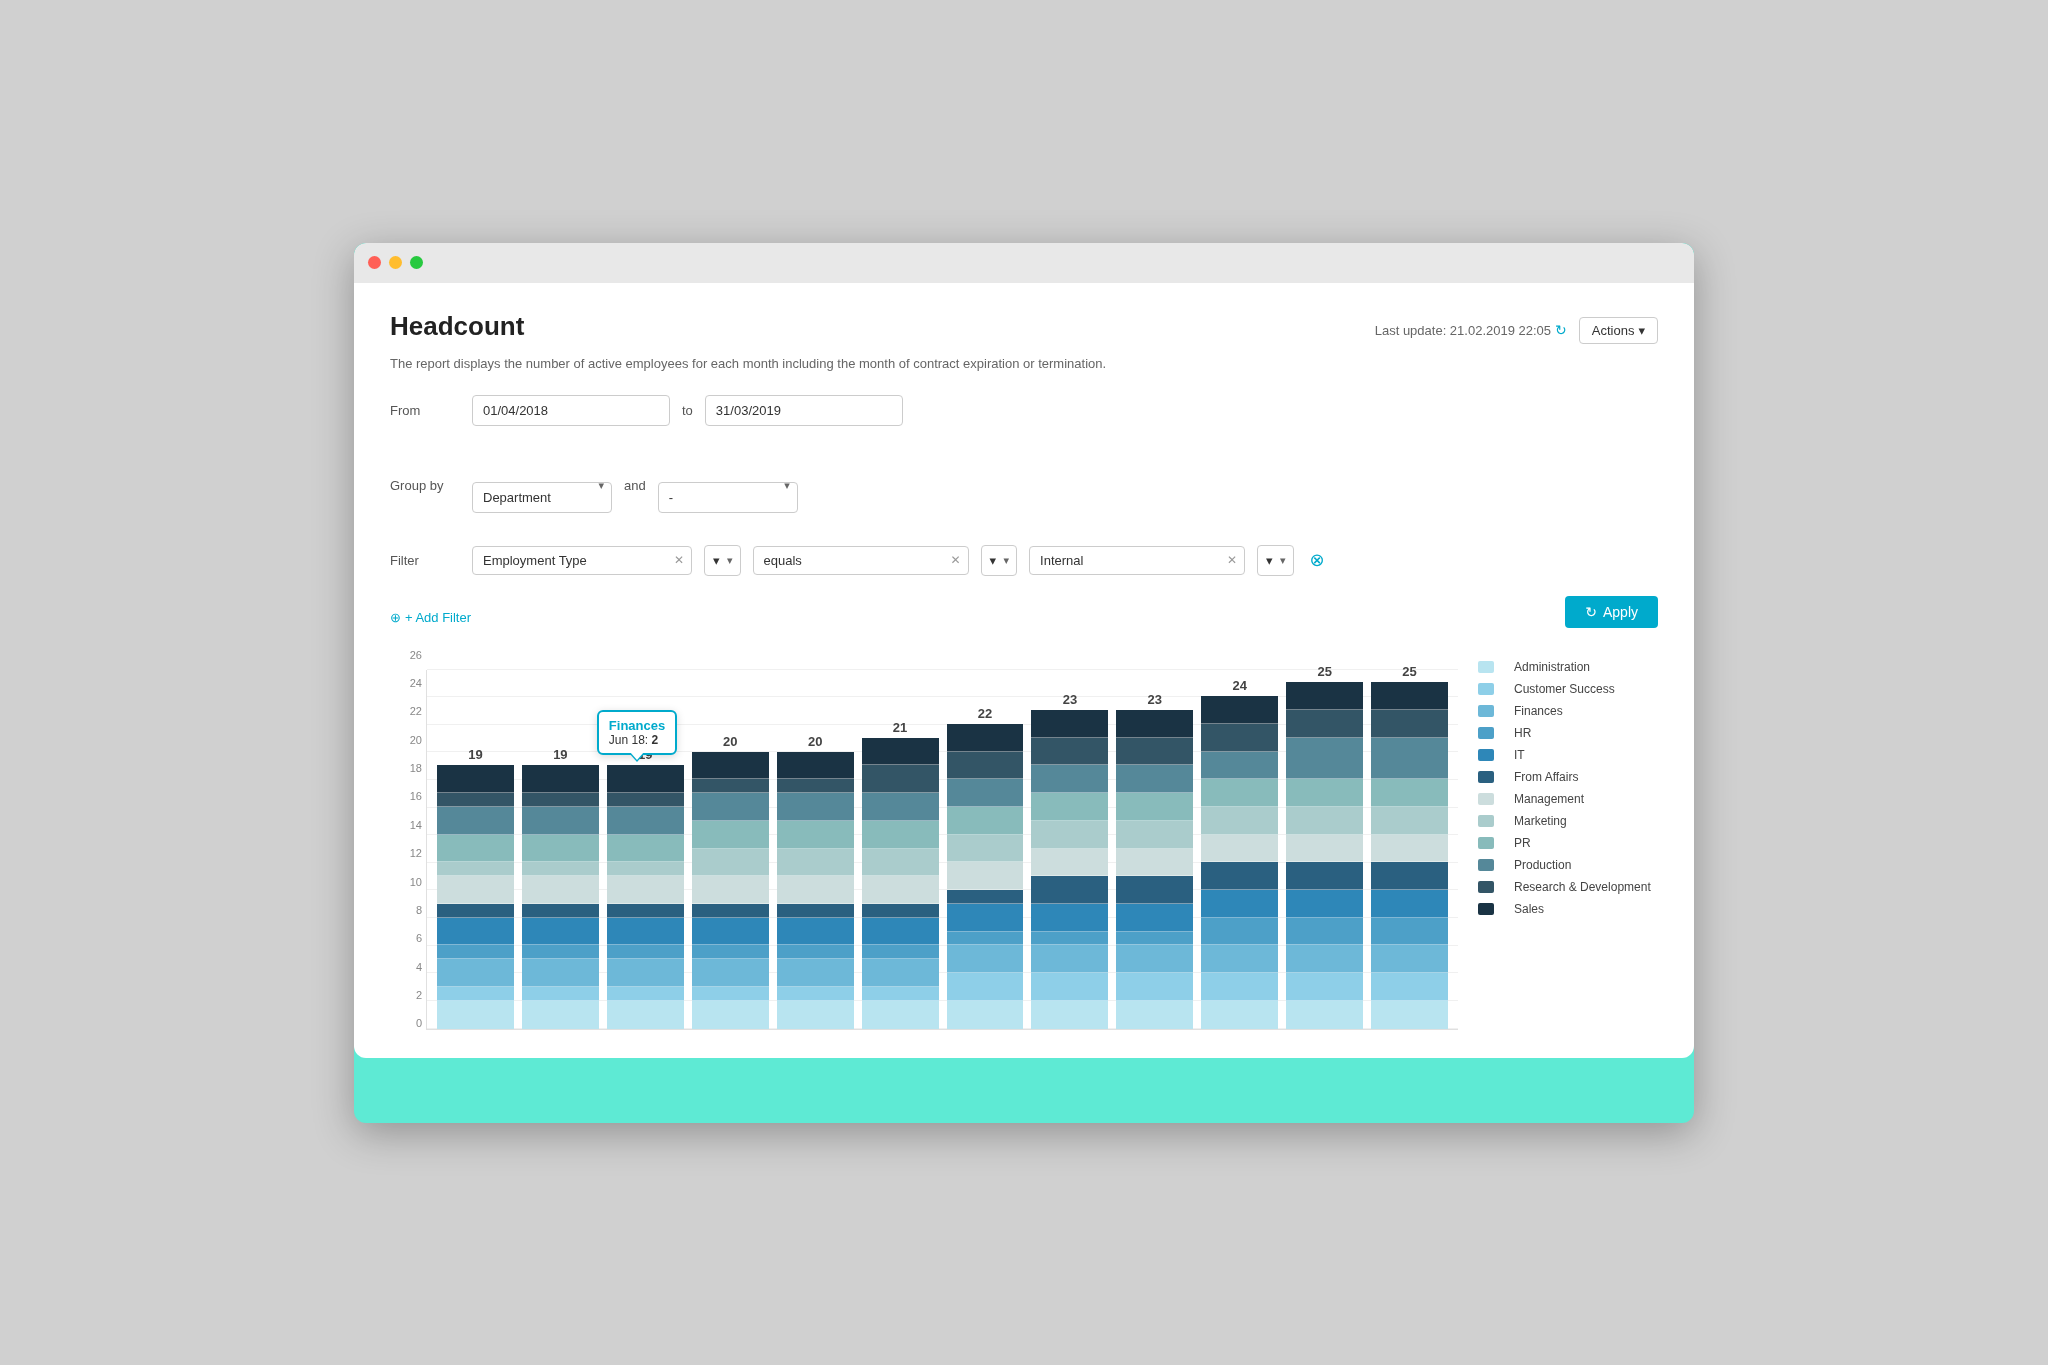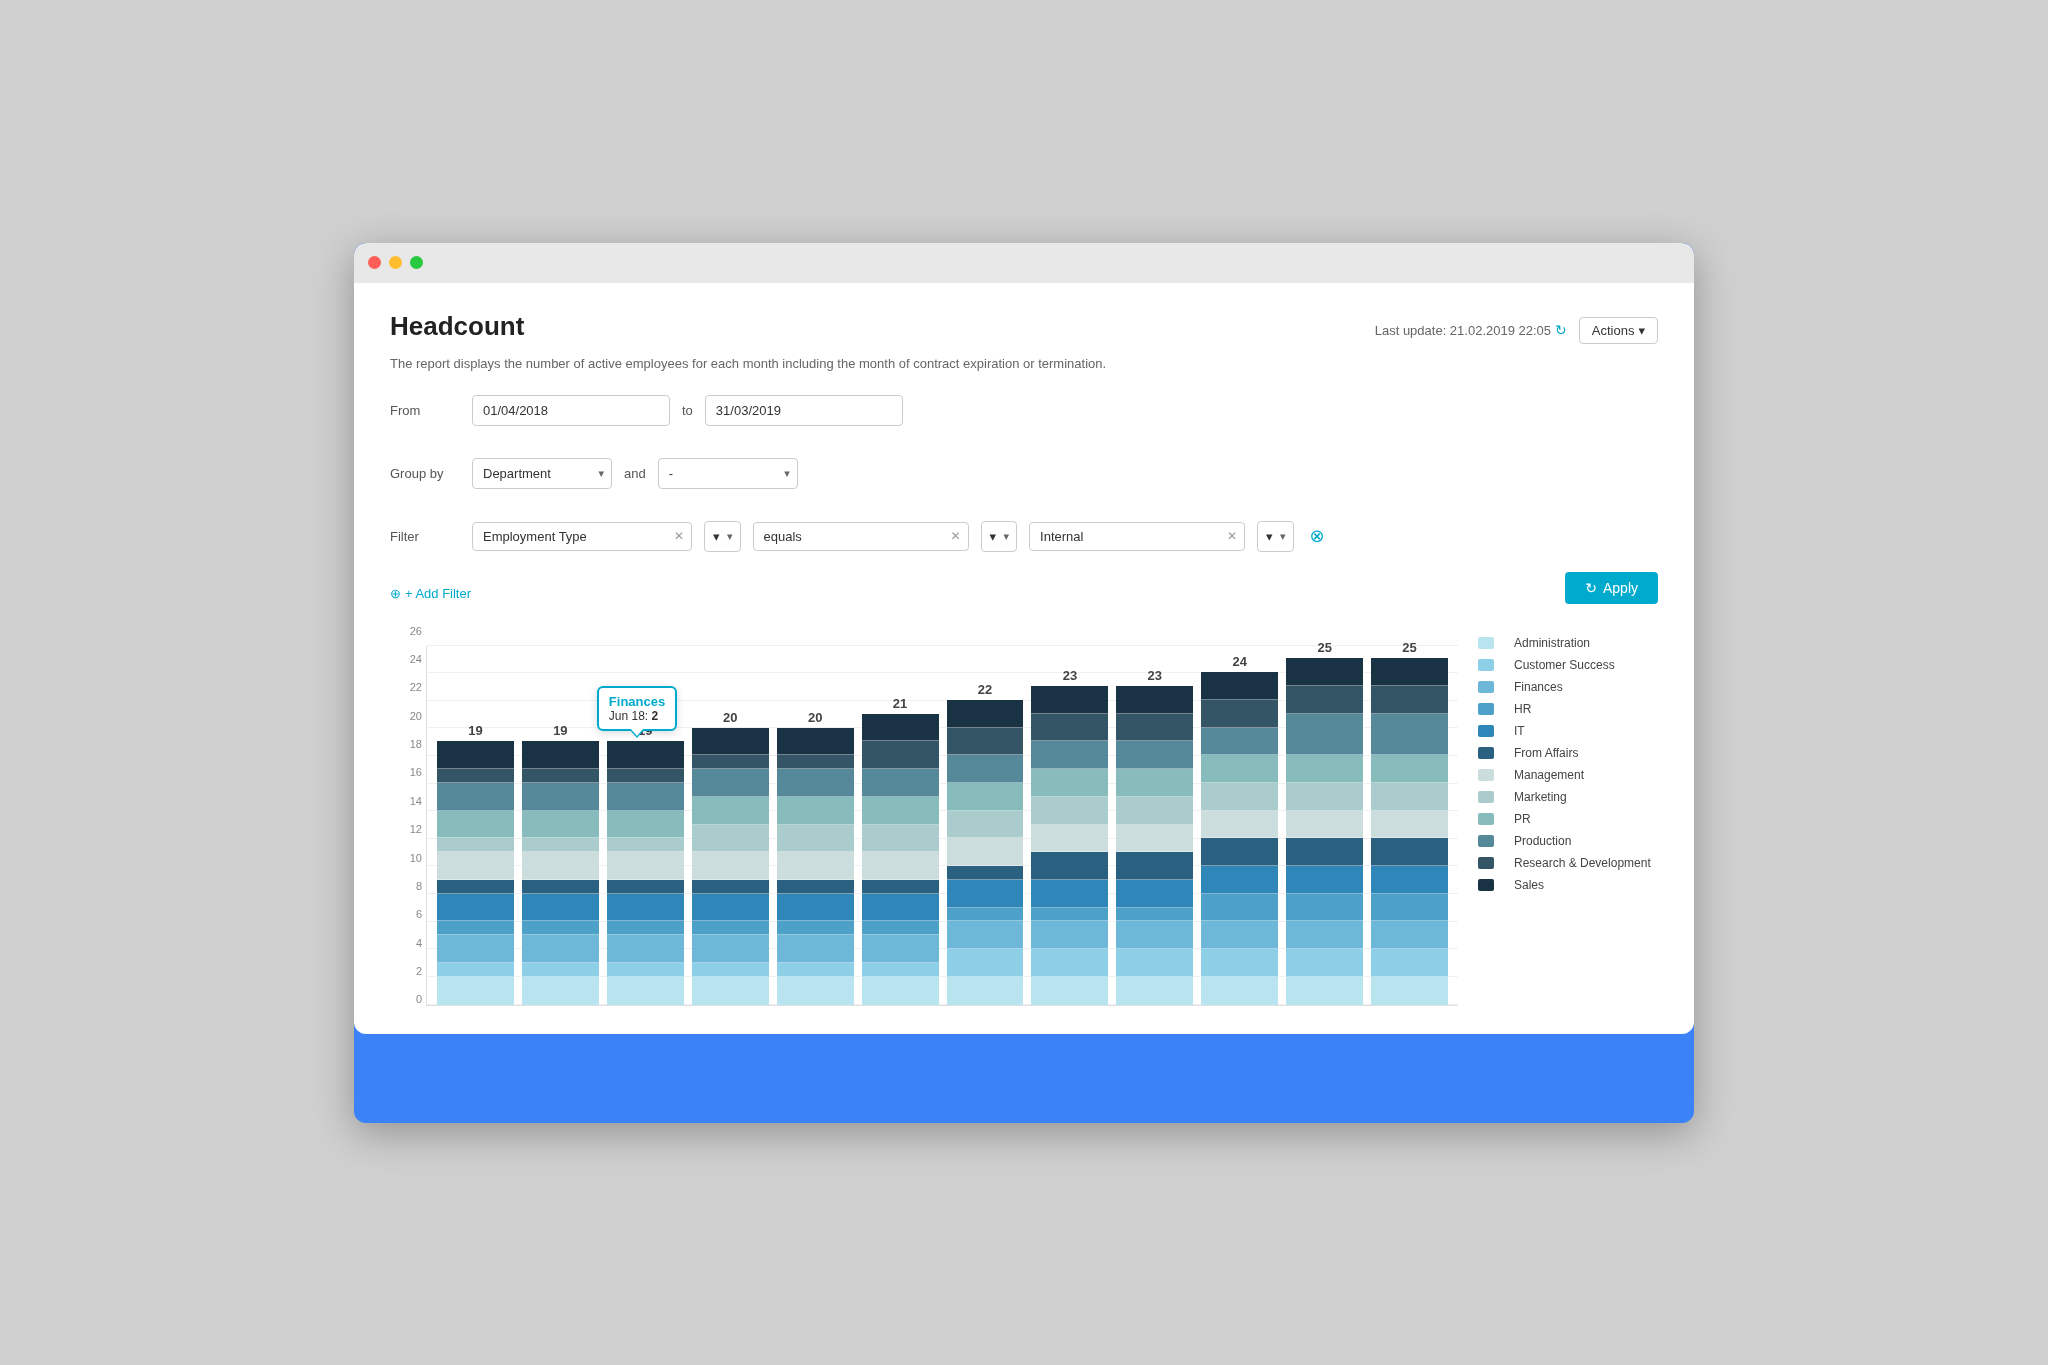--- a/index.html
+++ b/index.html
@@ -6,21 +6,21 @@
     body {
       background: #d0d0d0;
       font-family: -apple-system, BlinkMacSystemFont, 'Segoe UI', sans-serif;
       display: flex;
       justify-content: center;
       align-items: center;
       min-height: 100vh;
       padding: 20px;
     }
     .window {
-      background: #3b82f6;
+      background: #5eead4;
       border-radius: 12px;
       box-shadow: 0 10px 40px rgba(0,0,0,0.3);
       width: 1340px;
       min-height: 880px;
       overflow: hidden;
     }
     .titlebar {
       background: #e8e8e8;
       height: 40px;
       border-radius: 12px 12px 0 0;
@@ -117,20 +117,21 @@
       border-radius: 4px;
       padding: 7px 10px;
       font-size: 13px;
       color: #333;
       background: #fff;
       min-width: 140px;
       appearance: none;
       cursor: pointer;
       padding-right: 28px;
       position: relative;
+      margin-top: 24px;
     }
     .select-wrapper {
       position: relative;
       display: inline-block;
     }
     .select-wrapper::after {
       content: '▾';
       position: absolute;
       right: 8px;
       top: 50%;

